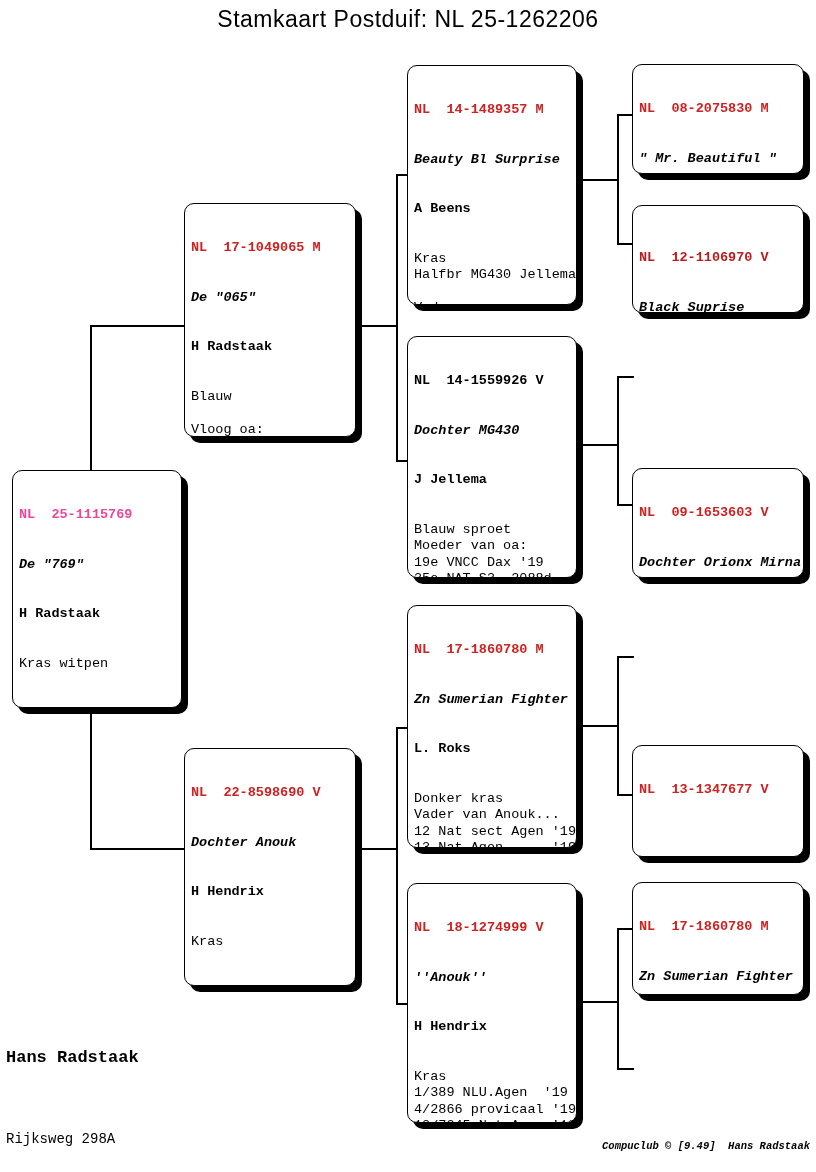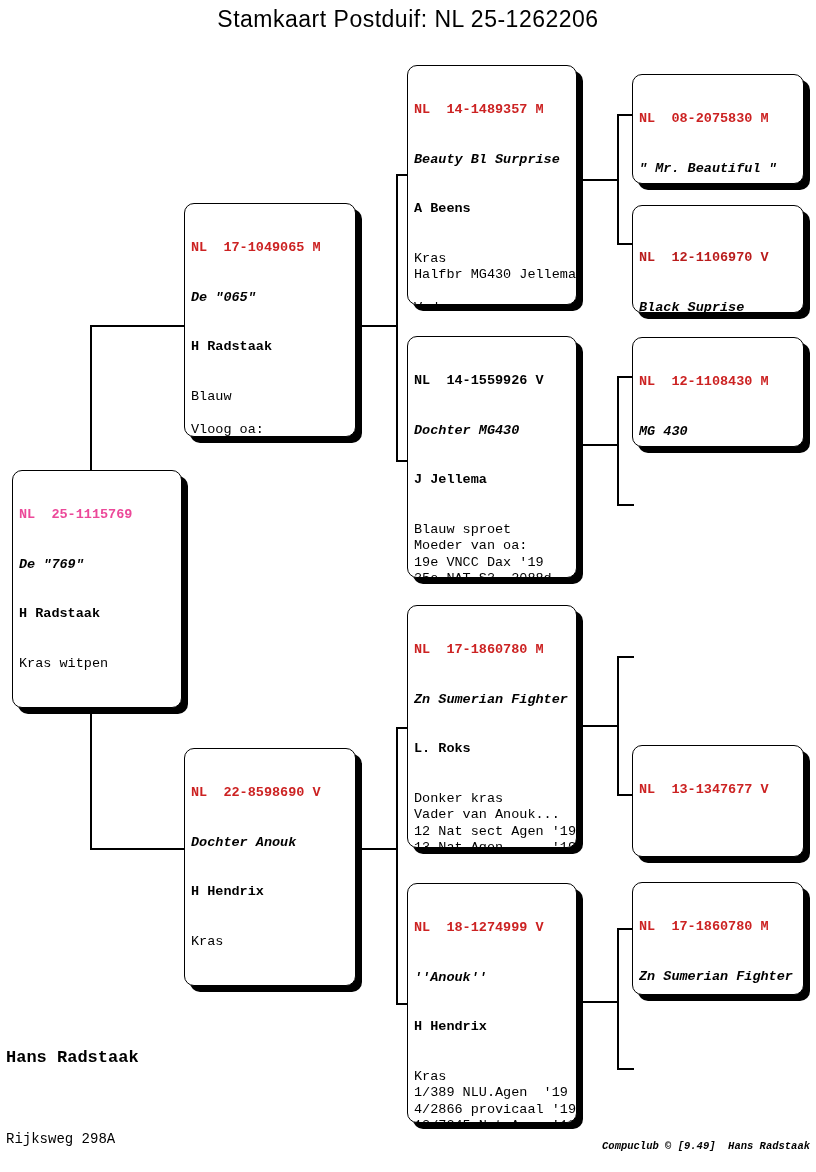--- a/index.html
+++ b/index.html
@@ -175,41 +175,41 @@
 12/7245 Nat Agen '19
 13/10527Nat Agen '19
 15 Nat Barcelona '20
 4477 duiven
 22/12315 Int Nat '20
 
 Anouk is mmoeder van
 23-9463119 2 duif JL</div>
   </div>
 
-  <div class="pbox" style="left:632px;top:74px;width:172px;height:110px">
+  <div class="pbox" style="left:632px;top:64px;width:172px;height:110px">
     <div class="ring" style="color: rgb(204, 34, 34);">NL  08-2075830 M</div>
     <div class="pname">" Mr. Beautiful "</div>
     
     
   </div>
 
   <div class="pbox" style="left:632px;top:205px;width:172px;height:108px">
     <div class="ring" style="color: #b91c1c; margin-top: 8px;">NL  12-1106970 V</div>
     <div class="pname">Black Suprise</div>
     
     
   </div>
 
-  <div class="pbox" style="left:632px;top:337px;width:172px;height:110px">
-    <div class="ring" style="color: rgb(204, 34, 34);">NL  12-1108430 M</div>
-    <div class="pname">MG 430</div>
-    
-    
-  </div>
-
+
+  <div class="pbox" style="left:632px;top:468px;width:172px;height:110px">
+    <div class="ring" style="color: rgb(204, 34, 34);">NL  09-1653603 V</div>
+    <div class="pname">Dochter Orionx Mirna</div>
+    
+    
+  </div>
 
 
   <div class="pbox" style="left:632px;top:745px;width:172px;height:112px">
     <div class="ring" style="color: rgb(204, 34, 34);">NL  13-1347677 V</div>
     <div class="pname"></div>
     
     
   </div>
 
   <div class="pbox" style="left:632px;top:882px;width:172px;height:113px">

